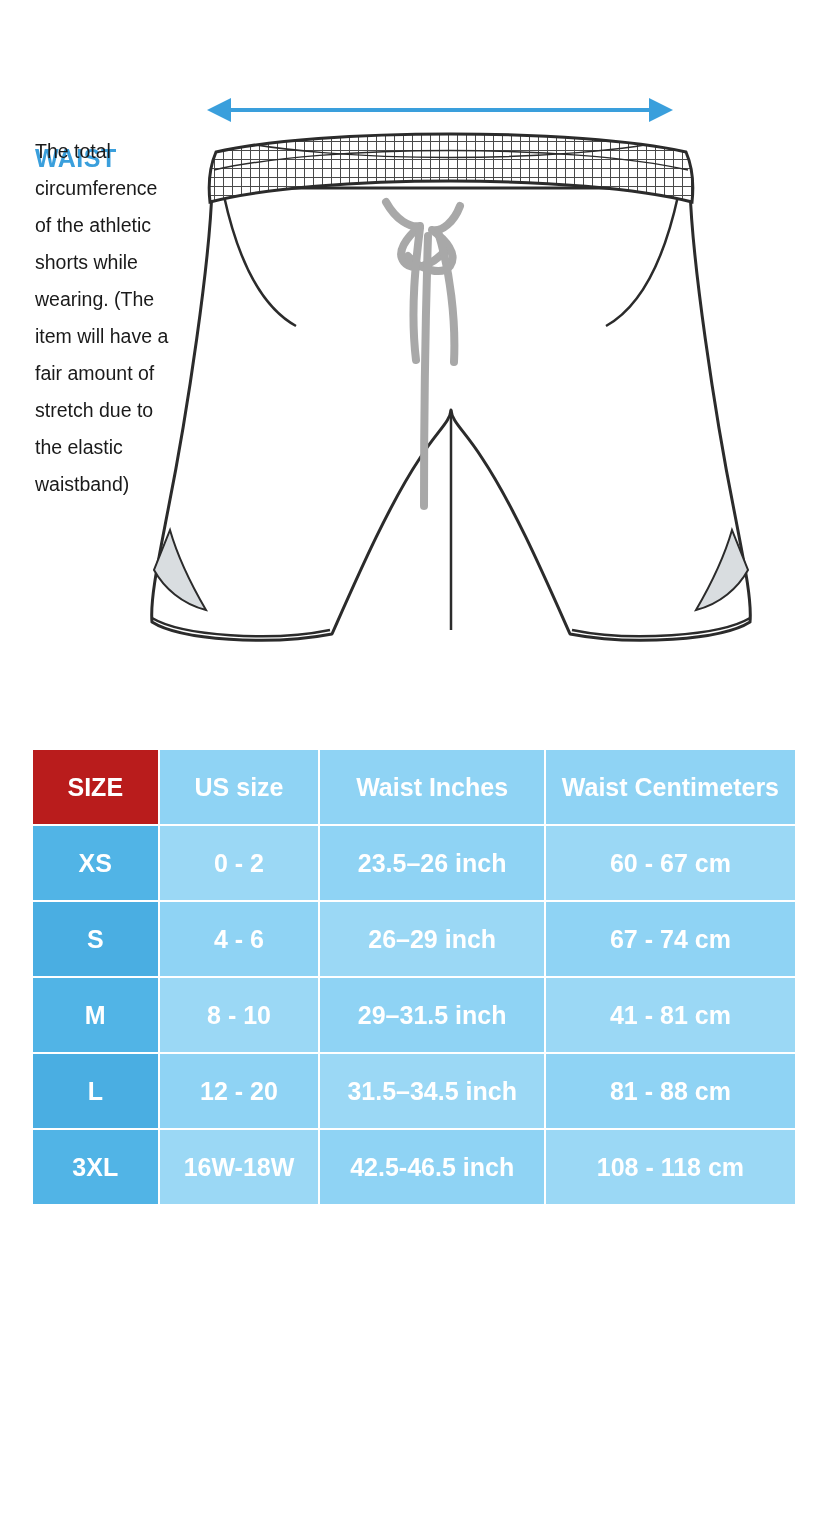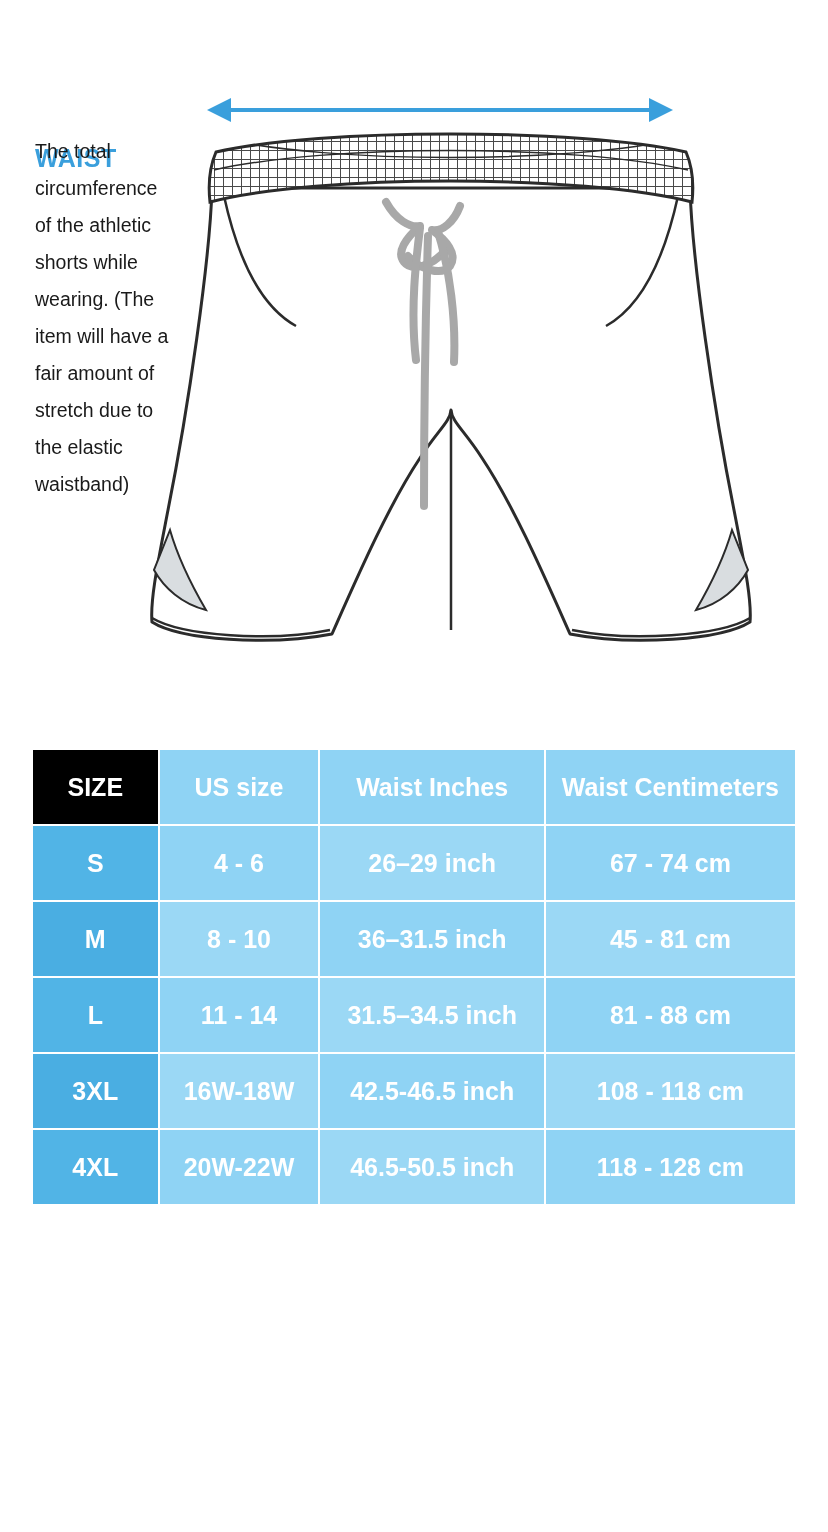--- a/index.html
+++ b/index.html
@@ -74,21 +74,21 @@
     font-size: 25px;
     font-weight: bold;
     color: #ffffff;
     padding: 0;
   }
   #size-table .col-size    { width: 116px; }
   #size-table .col-us      { width: 148px; }
   #size-table .col-in      { width: 208px; }
   #size-table .col-cm      { width: 232px; margin-top: 20px; }
 
-  .hdr-size { background: #000000; font-size: 27px; }
+  .hdr-size { background: #b91c1c; font-size: 27px; }
   .hdr-mid  { background: #8fd3f4; }
   .hdr-last { background: #8fd3f4; }
 
   .cell-size { background: #51b4e6; font-size: 27px; }
   .cell-a    { background: #9bd8f5; }
   .cell-b    { background: #8fd3f4; }
 
   #size-table tr:nth-child(even) .cell-size { background: #4aaee2; }
 </style>
 </head>
@@ -164,43 +164,43 @@
   <thead>
     <tr>
       <th class="col-size hdr-size">SIZE</th>
       <th class="col-us hdr-mid">US size</th>
       <th class="col-in hdr-mid">Waist Inches</th>
       <th class="col-cm hdr-last">Waist Centimeters</th>
     </tr>
   </thead>
   <tbody>
     <tr>
+      <td class="cell-size">XS</td>
+      <td class="cell-a">0 - 2</td>
+      <td class="cell-b">23.5–26 inch</td>
+      <td class="cell-a">60 - 67 cm</td>
+    </tr>
+    <tr>
       <td class="cell-size">S</td>
       <td class="cell-b">4 - 6</td>
       <td class="cell-a">26–29 inch</td>
       <td class="cell-b">67 - 74 cm</td>
     </tr>
     <tr>
       <td class="cell-size">M</td>
       <td class="cell-a">8 - 10</td>
-      <td class="cell-b">36–31.5 inch</td>
-      <td class="cell-a">45 - 81  cm</td>
+      <td class="cell-b">29–31.5 inch</td>
+      <td class="cell-a">41 - 81  cm</td>
     </tr>
     <tr>
       <td class="cell-size">L</td>
-      <td class="cell-b">11 - 14</td>
+      <td class="cell-b">12 - 20</td>
       <td class="cell-a">31.5–34.5 inch</td>
       <td class="cell-b">81 - 88 cm</td>
     </tr>
     <tr>
       <td class="cell-size">3XL</td>
       <td class="cell-a">16W-18W</td>
       <td class="cell-b">42.5-46.5 inch</td>
       <td class="cell-a">108 - 118 cm</td>
     </tr>
-    <tr>
-      <td class="cell-size">4XL</td>
-      <td class="cell-b">20W-22W</td>
-      <td class="cell-a">46.5-50.5 inch</td>
-      <td class="cell-b">118 - 128 cm</td>
-    </tr>
   </tbody>
 </table>
 
 </body></html>

